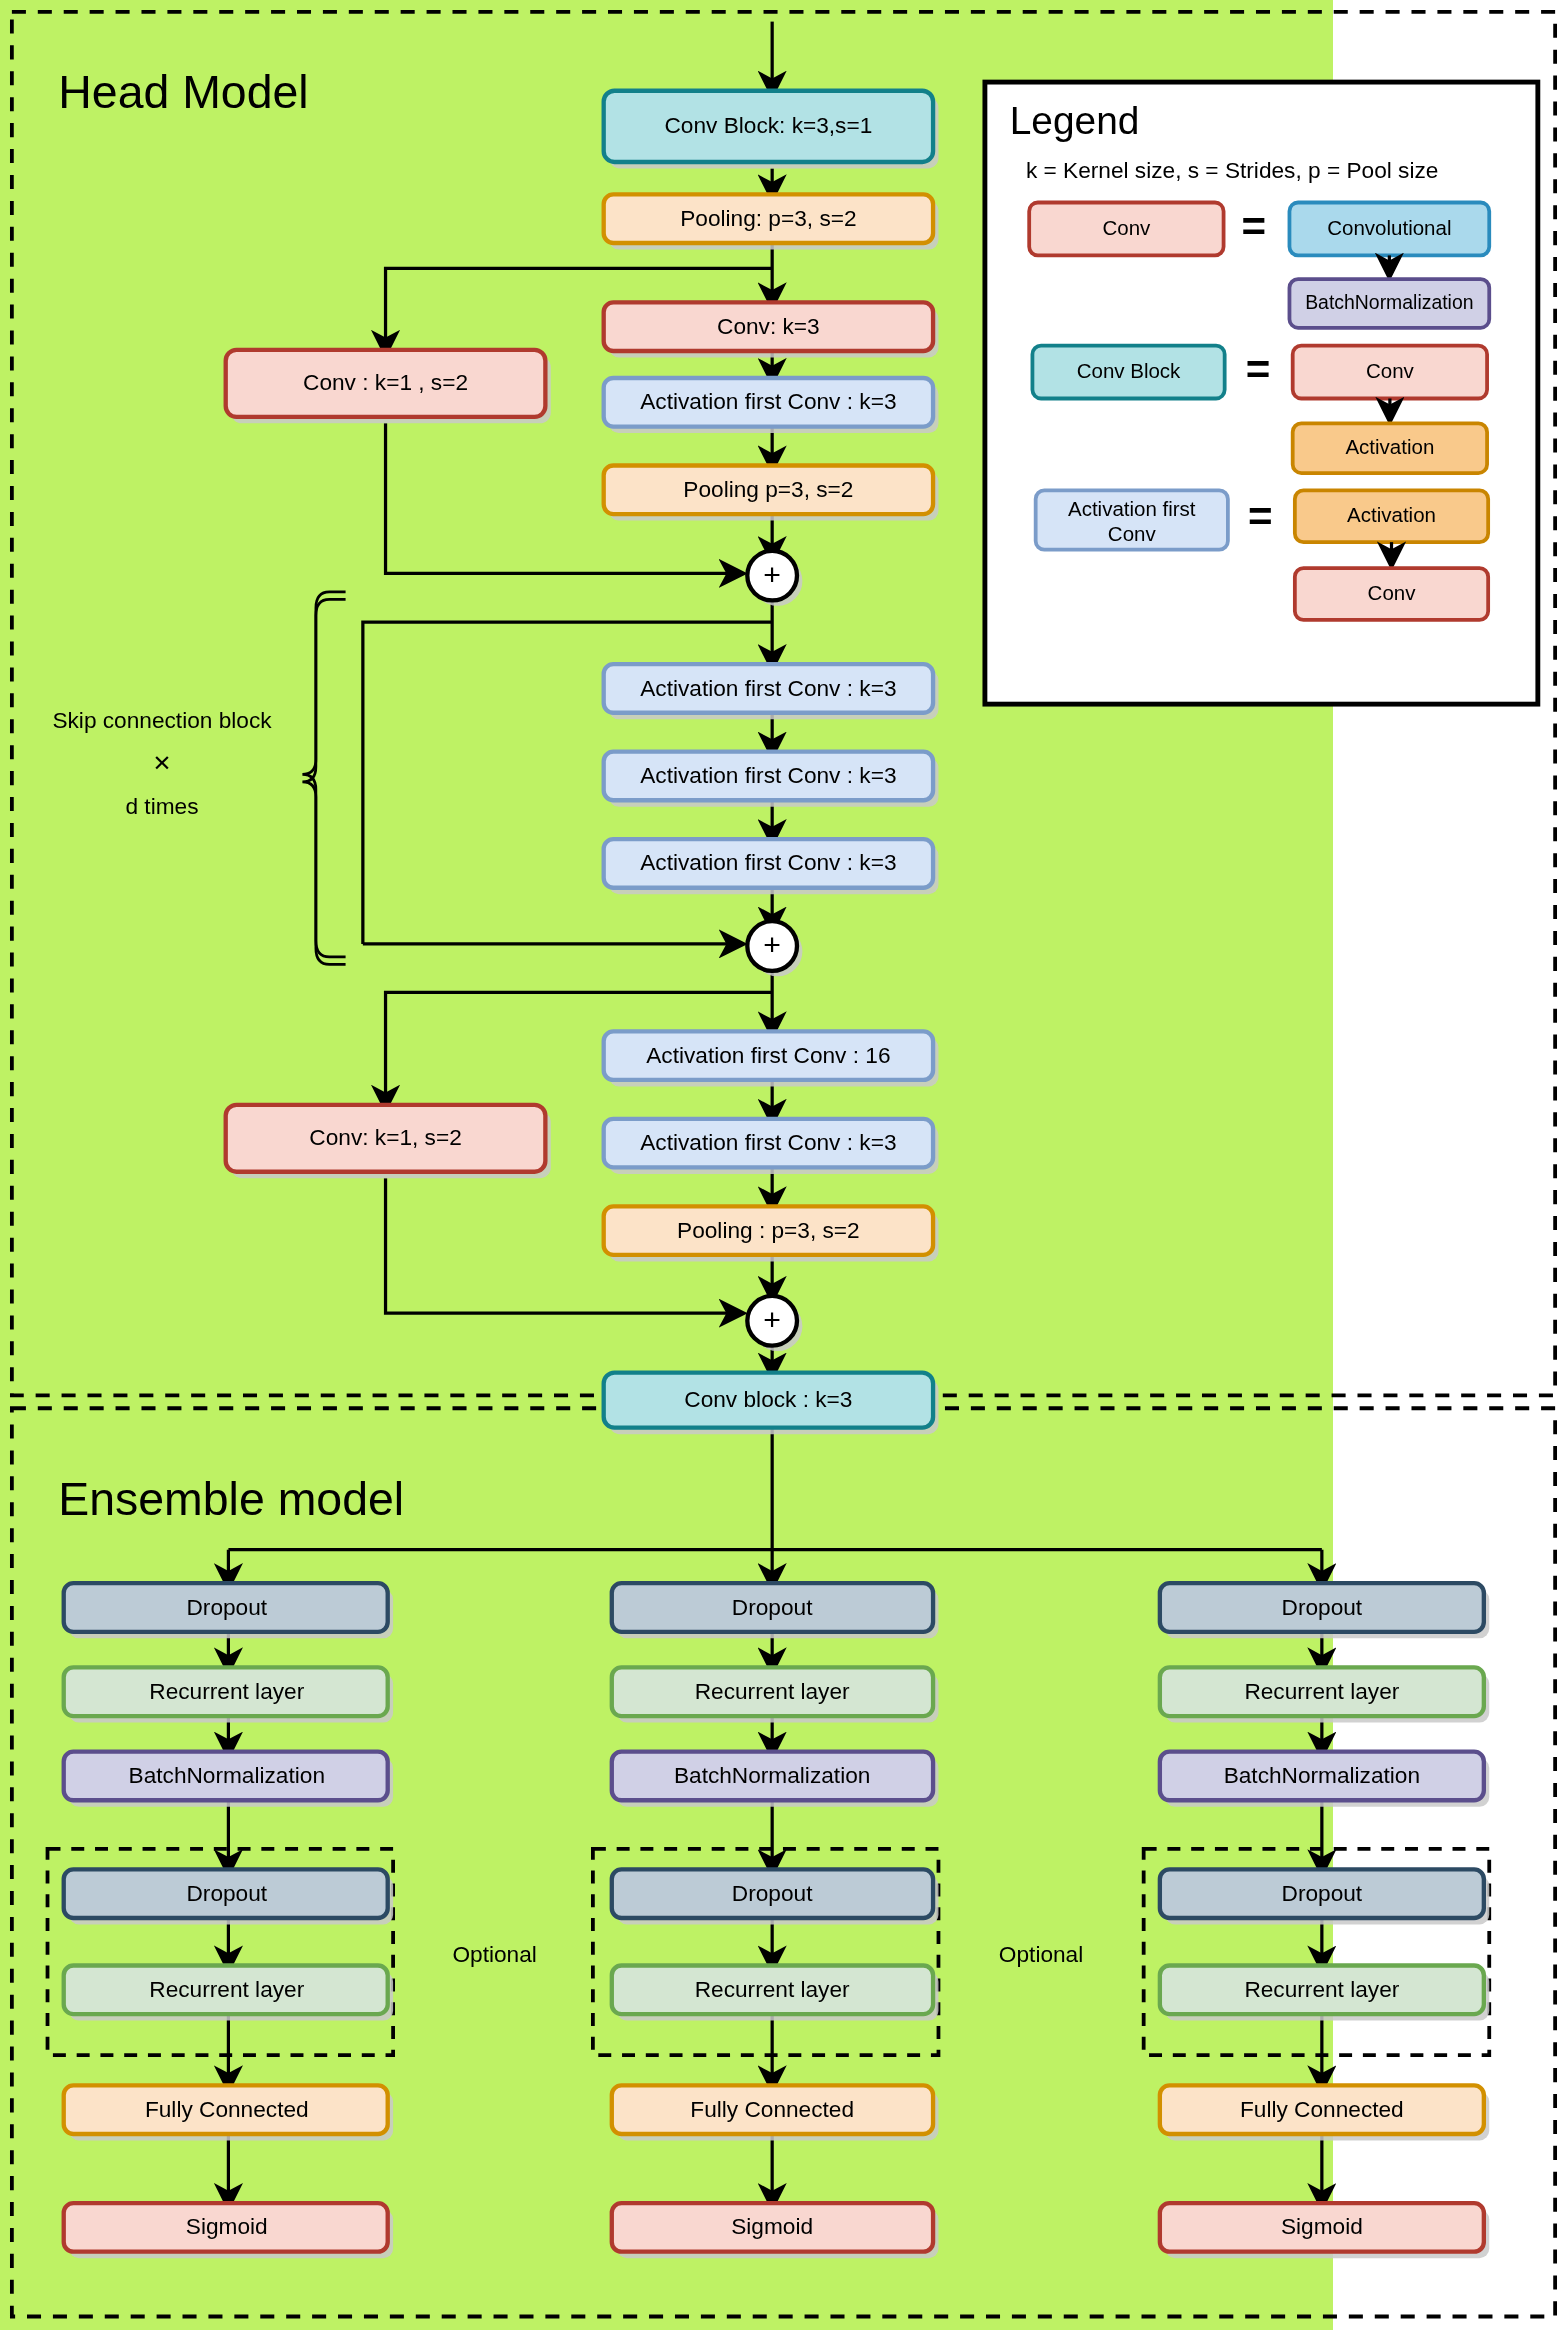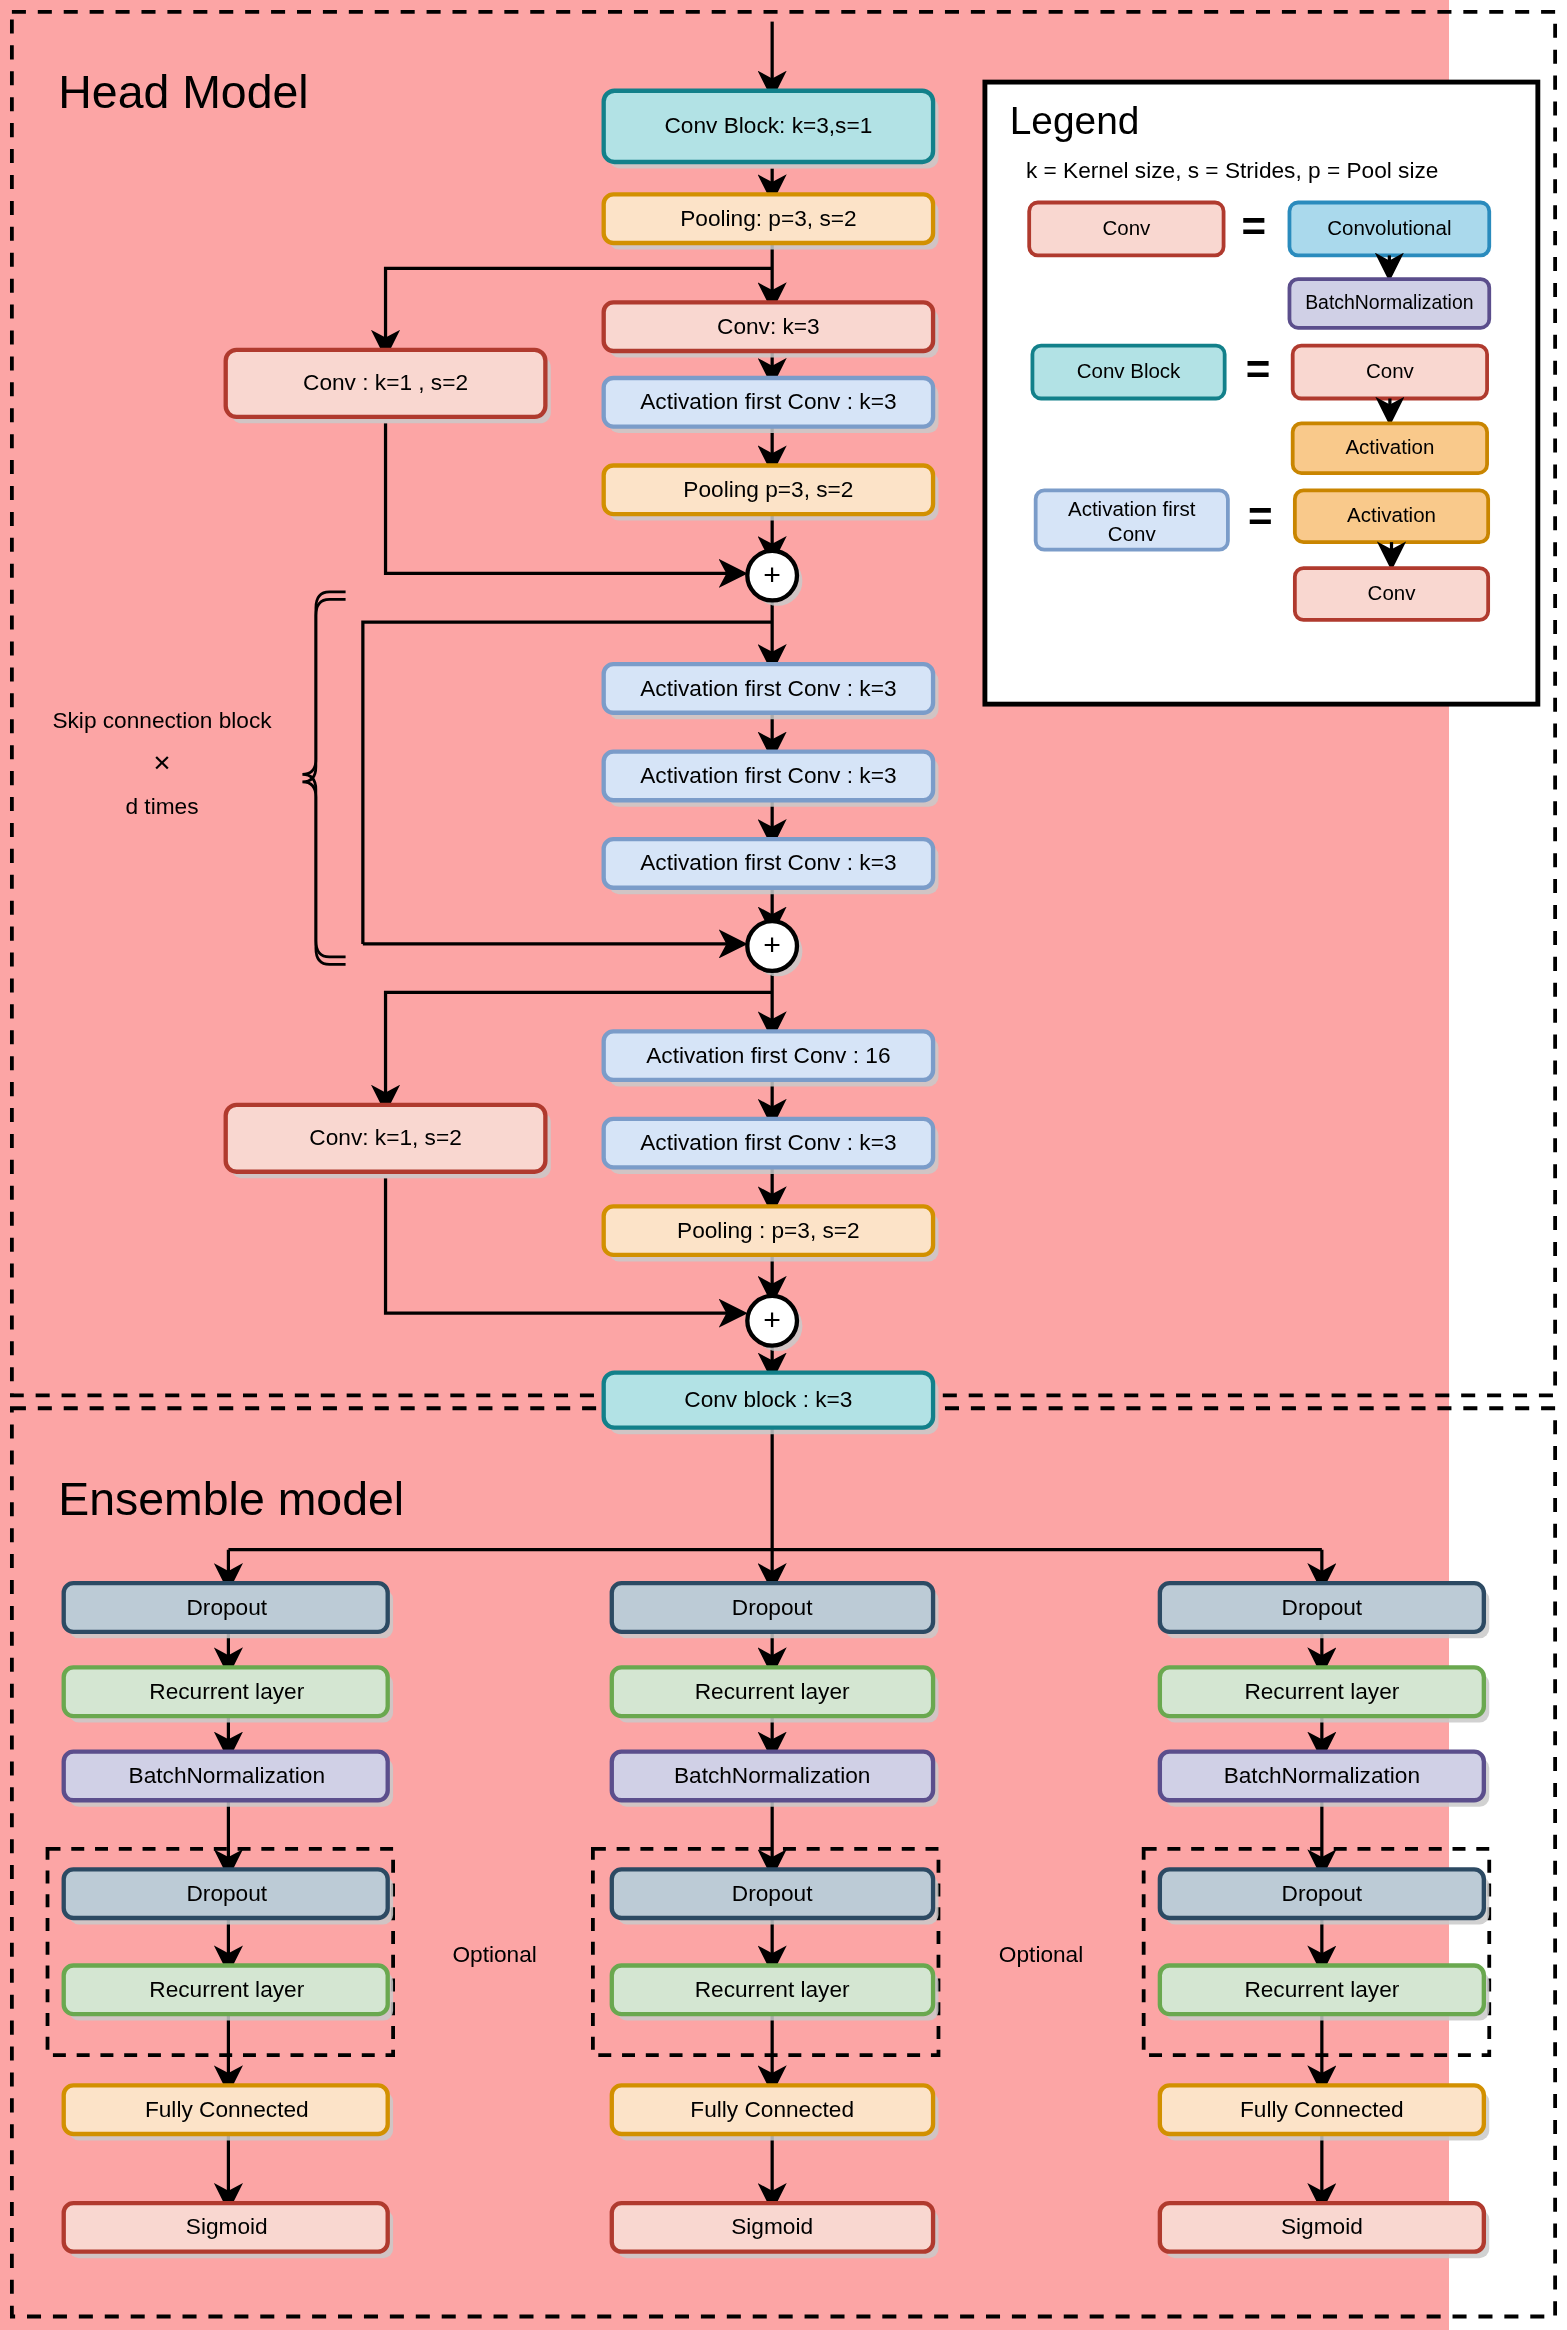--- a/index.html
+++ b/index.html
@@ -1,16 +1,16 @@
 <!DOCTYPE html>
 <html style="font-size:8.6px"><head>
 <meta charset="utf-8">
 <style>
   html,body{margin:0;padding:0;background:#ffffff;}
-  #root{position:relative;width:1449px;height:2330px;background:#fca5a5;
+  #root{position:relative;width:1333px;height:2330px;background:#bef264;
         font-family:"Liberation Sans",sans-serif;}
   svg{position:absolute;top:0;left:0;width:1567px;height:2330px;}
   .nodeText{font-family:"Liberation Sans",sans-serif;font-size:42px;fill:#000;
             text-anchor:middle;dominant-baseline:middle;}
   .nodeTextSm{font-size:38px;}
   .sectionTitle{font-family:"Liberation Sans",sans-serif;font-size:86px;fill:#000;}
   .legendTitle{font-family:"Liberation Sans",sans-serif;font-size:72px;fill:#000;}
   .legendSub{font-family:"Liberation Sans",sans-serif;font-size:42px;fill:#000;}
   .plainLabel{font-family:"Liberation Sans",sans-serif;font-size:42px;fill:#000;
               text-anchor:middle;}

